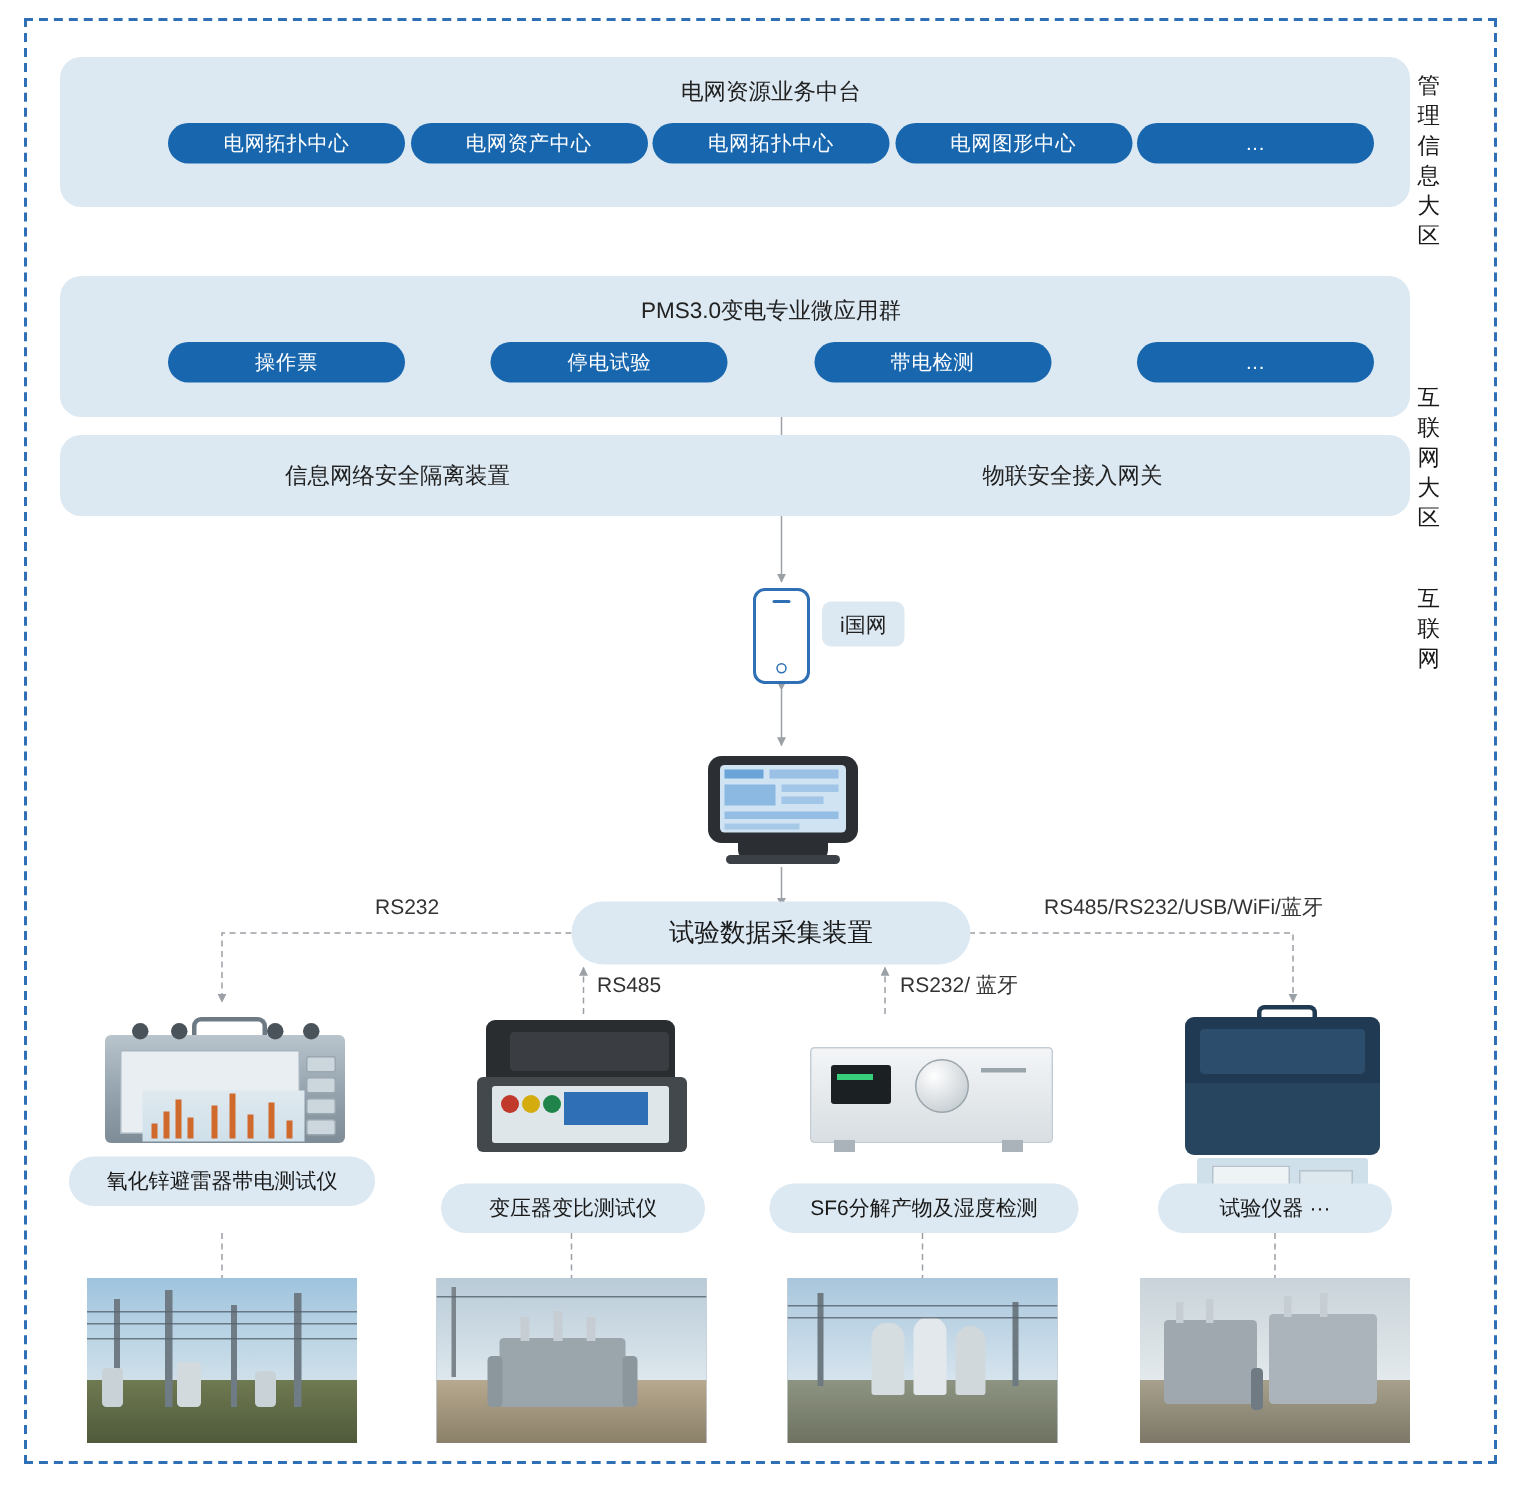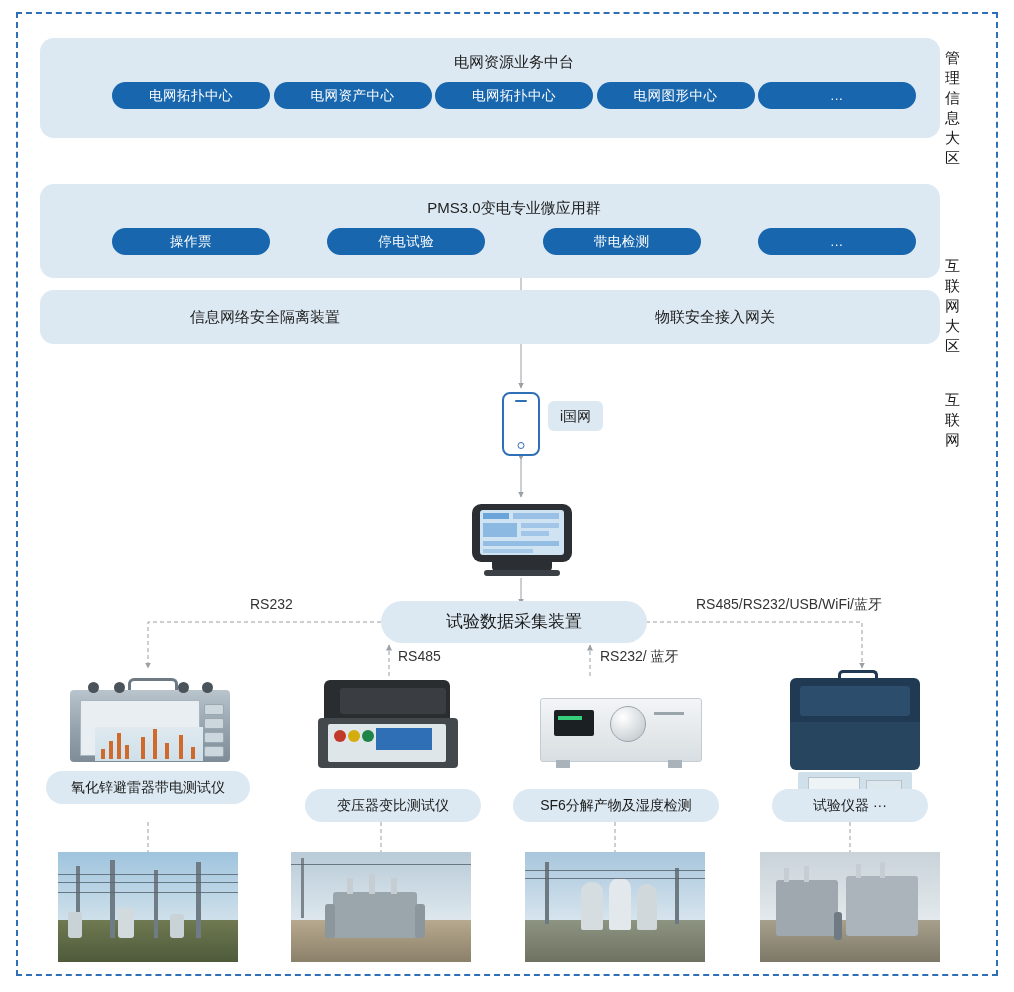--- a/index.html
+++ b/index.html
@@ -425,21 +425,21 @@
         <div class="lidin"></div>
       </div>
     <div class="base">
       <div class="foam"></div>
       <div class="unit"></div>
       <div class="unit2"></div>
     </div>
   </div>
 
   <div class="device-name" style="left:46px; top:771px; width:204px;">氧化锌避雷器带电测试仪</div>
-  <div class="device-name" style="left:305px; top:789px; width:176px;">变压器变比测试仪</div>
+  <div class="device-name" style="left:294px; top:789px; width:176px;">变压器变比测试仪</div>
   <div class="device-name" style="left:513px; top:789px; width:206px;">SF6分解产物及湿度检测</div>
   <div class="device-name" style="left:772px; top:789px; width:156px;">试验仪器 ···</div>
 
   <div class="photo" style="left:58px; top:852px;">
     <div class="ph-sky" style="background:linear-gradient(180deg,#9fc4de,#cfe0ea);"></div>
     <div class="ph-ground" style="background:linear-gradient(180deg,#6f7a52,#4e5a3a);"></div>
     <div class="pole" style="left:18px; top:14px; width:4px; height:72px;"></div>
     <div class="pole" style="left:52px; top:8px; width:5px; height:78px;"></div>
     <div class="pole" style="left:96px; top:18px; width:4px; height:68px;"></div>
     <div class="pole" style="left:138px; top:10px; width:5px; height:76px;"></div>

